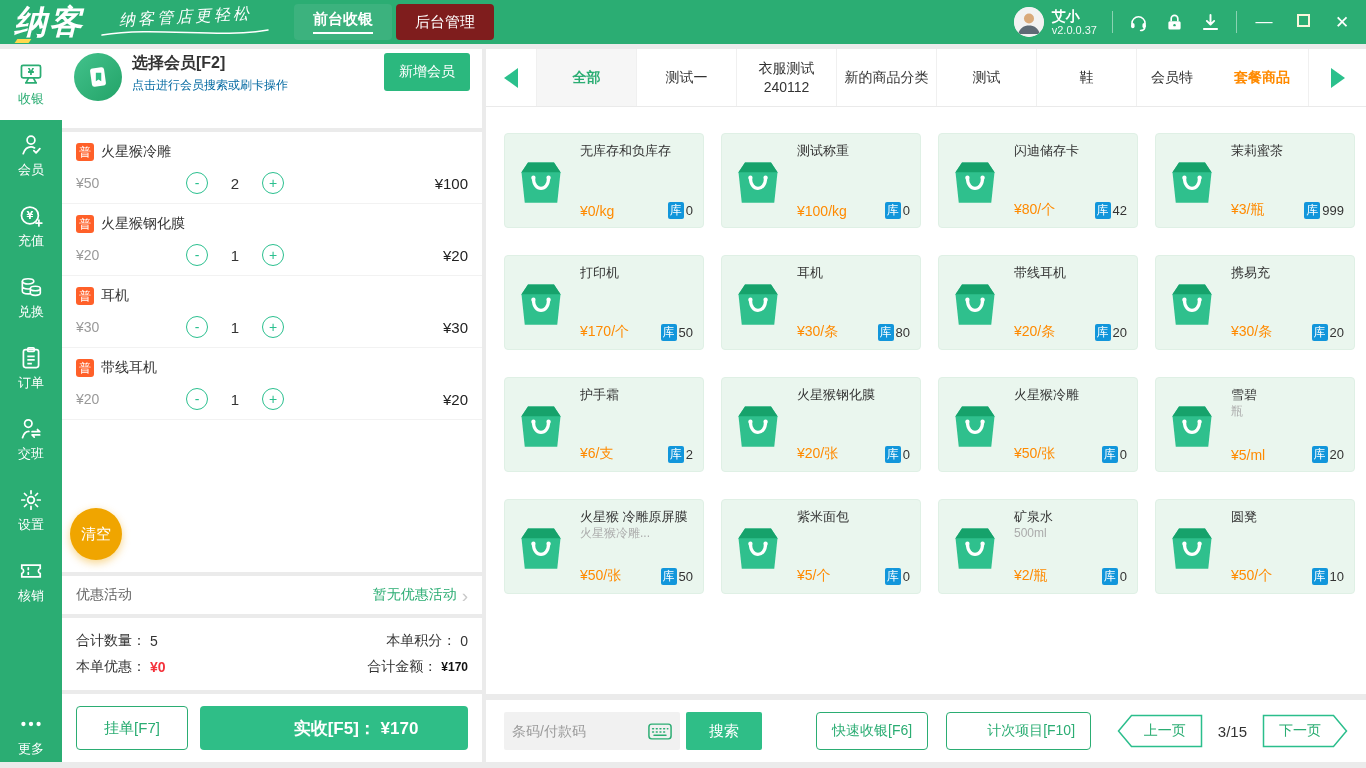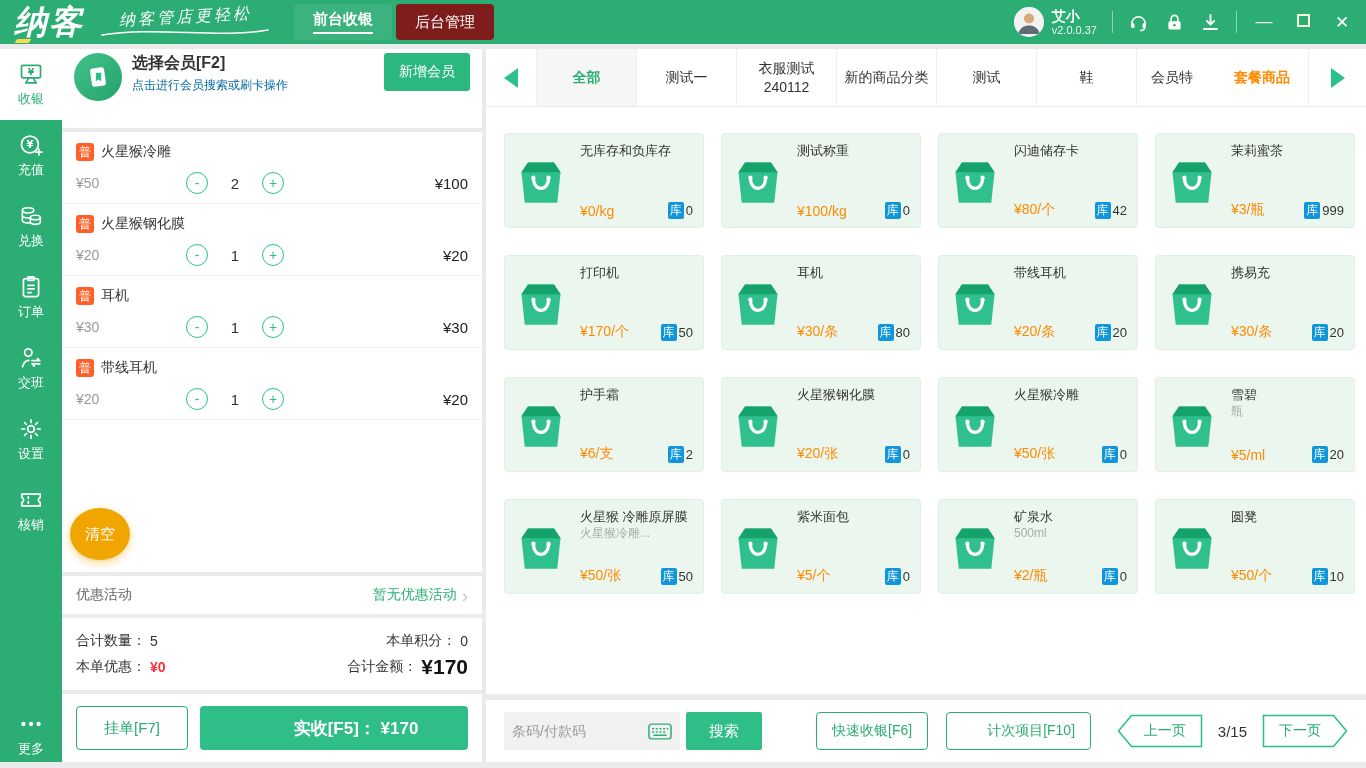--- a/index.html
+++ b/index.html
@@ -51,32 +51,32 @@
   .cart-item { padding:11px 14px 9px; border-bottom:1px solid #F2F2F2; }
   .ci-top { display:flex; align-items:center; gap:7px; }
   .badge { width:18px; height:18px; background:#FF6029; color:#fff; font-size:12px; border-radius:3px; display:flex; align-items:center; justify-content:center; }
   .ci-name { font-size:14px; color:#333; font-weight:500; }
   .ci-bottom { display:flex; align-items:center; margin-top:11px; }
   .ci-price { color:#999; font-size:14px; width:86px; }
   .stepper { display:flex; align-items:center; gap:20px; margin-left:24px; }
   .step-btn { width:22px; height:22px; border:1px solid #2BC08F; border-radius:50%; color:#2BC08F; display:flex; align-items:center; justify-content:center; font-size:14px; cursor:pointer; background:#fff; }
   .ci-qty { font-size:15px; color:#333; min-width:14px; text-align:center; }
   .ci-total { margin-left:auto; font-size:15px; color:#222; }
-  .clear-btn { position:absolute; left:8px; bottom:12px; width:60px; height:52px; border-radius:50%; background:#F0A500; color:#fff; display:flex; align-items:center; justify-content:center; font-size:15px; box-shadow:0 3px 8px rgba(240,165,0,.45); cursor:pointer; }
+  .clear-btn { position:absolute; left:8px; bottom:12px; width:52px; height:52px; border-radius:50%; background:#F0A500; color:#fff; display:flex; align-items:center; justify-content:center; font-size:15px; box-shadow:0 3px 8px rgba(240,165,0,.45); cursor:pointer; }
 
   .promo { height:38px; background:#fff; display:flex; align-items:center; padding:0 14px; font-size:14px; flex:0 0 auto; cursor:pointer; }
   .promo-label { color:#666; }
   .promo-value { margin-left:auto; color:#2BAD73; }
   .promo-arrow { color:#C9C9C9; font-size:19px; margin-left:5px; line-height:1; }
 
   .summary { height:72px; background:#fff; padding:10px 14px; font-size:14px; flex:0 0 auto; }
   .sum-row { display:flex; justify-content:space-between; align-items:center; height:26px; }
   .sum-pair { display:flex; align-items:center; gap:4px; }
   .red { color:#F4333C; font-weight:bold; }
-  .total-val { font-weight:bold; font-size:21px; color:#111; }
+  .total-val { font-weight:bold; font-size:12px; color:#111; }
 
   .checkout { height:68px; background:#fff; display:flex; align-items:center; gap:12px; padding:0 14px; flex:0 0 auto; }
   .hold-btn { width:112px; height:44px; border:1px solid #2BAD73; color:#2BAD73; border-radius:4px; background:#fff; display:flex; align-items:center; justify-content:center; font-size:15px; cursor:pointer; }
   .pay-btn { flex:1; height:44px; background:#2FBE87; color:#fff; border-radius:4px; display:flex; align-items:center; justify-content:center; font-size:17px; font-weight:bold; cursor:pointer;padding-left:44px; }
 
   
   .right-panel { flex:1; display:flex; flex-direction:column; margin-left:4px; }
   .catbar { height:58px; background:#fff; display:flex; align-items:stretch; border-bottom:1px solid #EAEAEA; flex:0 0 auto; }
   .cat-arrow { width:50px; display:flex; align-items:center; justify-content:center; cursor:pointer; }
   .cat-arrow.right { flex:1; border-left:1px solid #F0F0F0; }
@@ -178,20 +178,28 @@
   <div class="sidebar">
     <div class="side-item active">
       <svg viewBox="0 0 24 24" fill="none" stroke="currentColor" stroke-width="1.6">
           <rect x="3.2" y="4" width="17.6" height="11.5" rx="1.5"></rect>
           <text x="12" y="12.8" text-anchor="middle" font-size="8.5" font-weight="bold" fill="currentColor" stroke="none" font-family="DejaVu Sans, sans-serif">¥</text>
           <path d="M9.8 15.5L7.5 20M14.2 15.5L16.5 20M6.5 20.2h11"></path>
         </svg>
       <b>收银</b>
     </div>
     <div class="side-item">
+      <svg viewBox="0 0 24 24" fill="none" stroke="currentColor" stroke-width="1.6" stroke-linecap="round" stroke-linejoin="round">
+          <circle cx="12" cy="7.5" r="3.6"></circle>
+          <path d="M4.8 20c1.4-4.2 4-6.2 7.2-6.2 1.2 0 2.3.3 3.3.9"></path>
+          <path d="M14.6 17.2l2.1 2.1 3.5-4"></path>
+        </svg>
+      <b>会员</b>
+    </div>
+    <div class="side-item">
       <svg viewBox="0 0 24 24" fill="none" stroke="currentColor" stroke-width="1.6" stroke-linecap="round">
           <circle cx="11" cy="11.5" r="7.8"></circle>
           <text x="11" y="15" text-anchor="middle" font-size="9" font-weight="bold" fill="currentColor" stroke="none" font-family="DejaVu Sans, sans-serif">¥</text>
           <path d="M19.3 15.8v5.4M16.6 18.5H22"></path>
         </svg>
       <b>充值</b>
     </div>
     <div class="side-item">
       <svg viewBox="0 0 24 24" fill="none" stroke="currentColor" stroke-width="1.5">
           <ellipse cx="9.3" cy="6.8" rx="5.3" ry="2.4"></ellipse>

